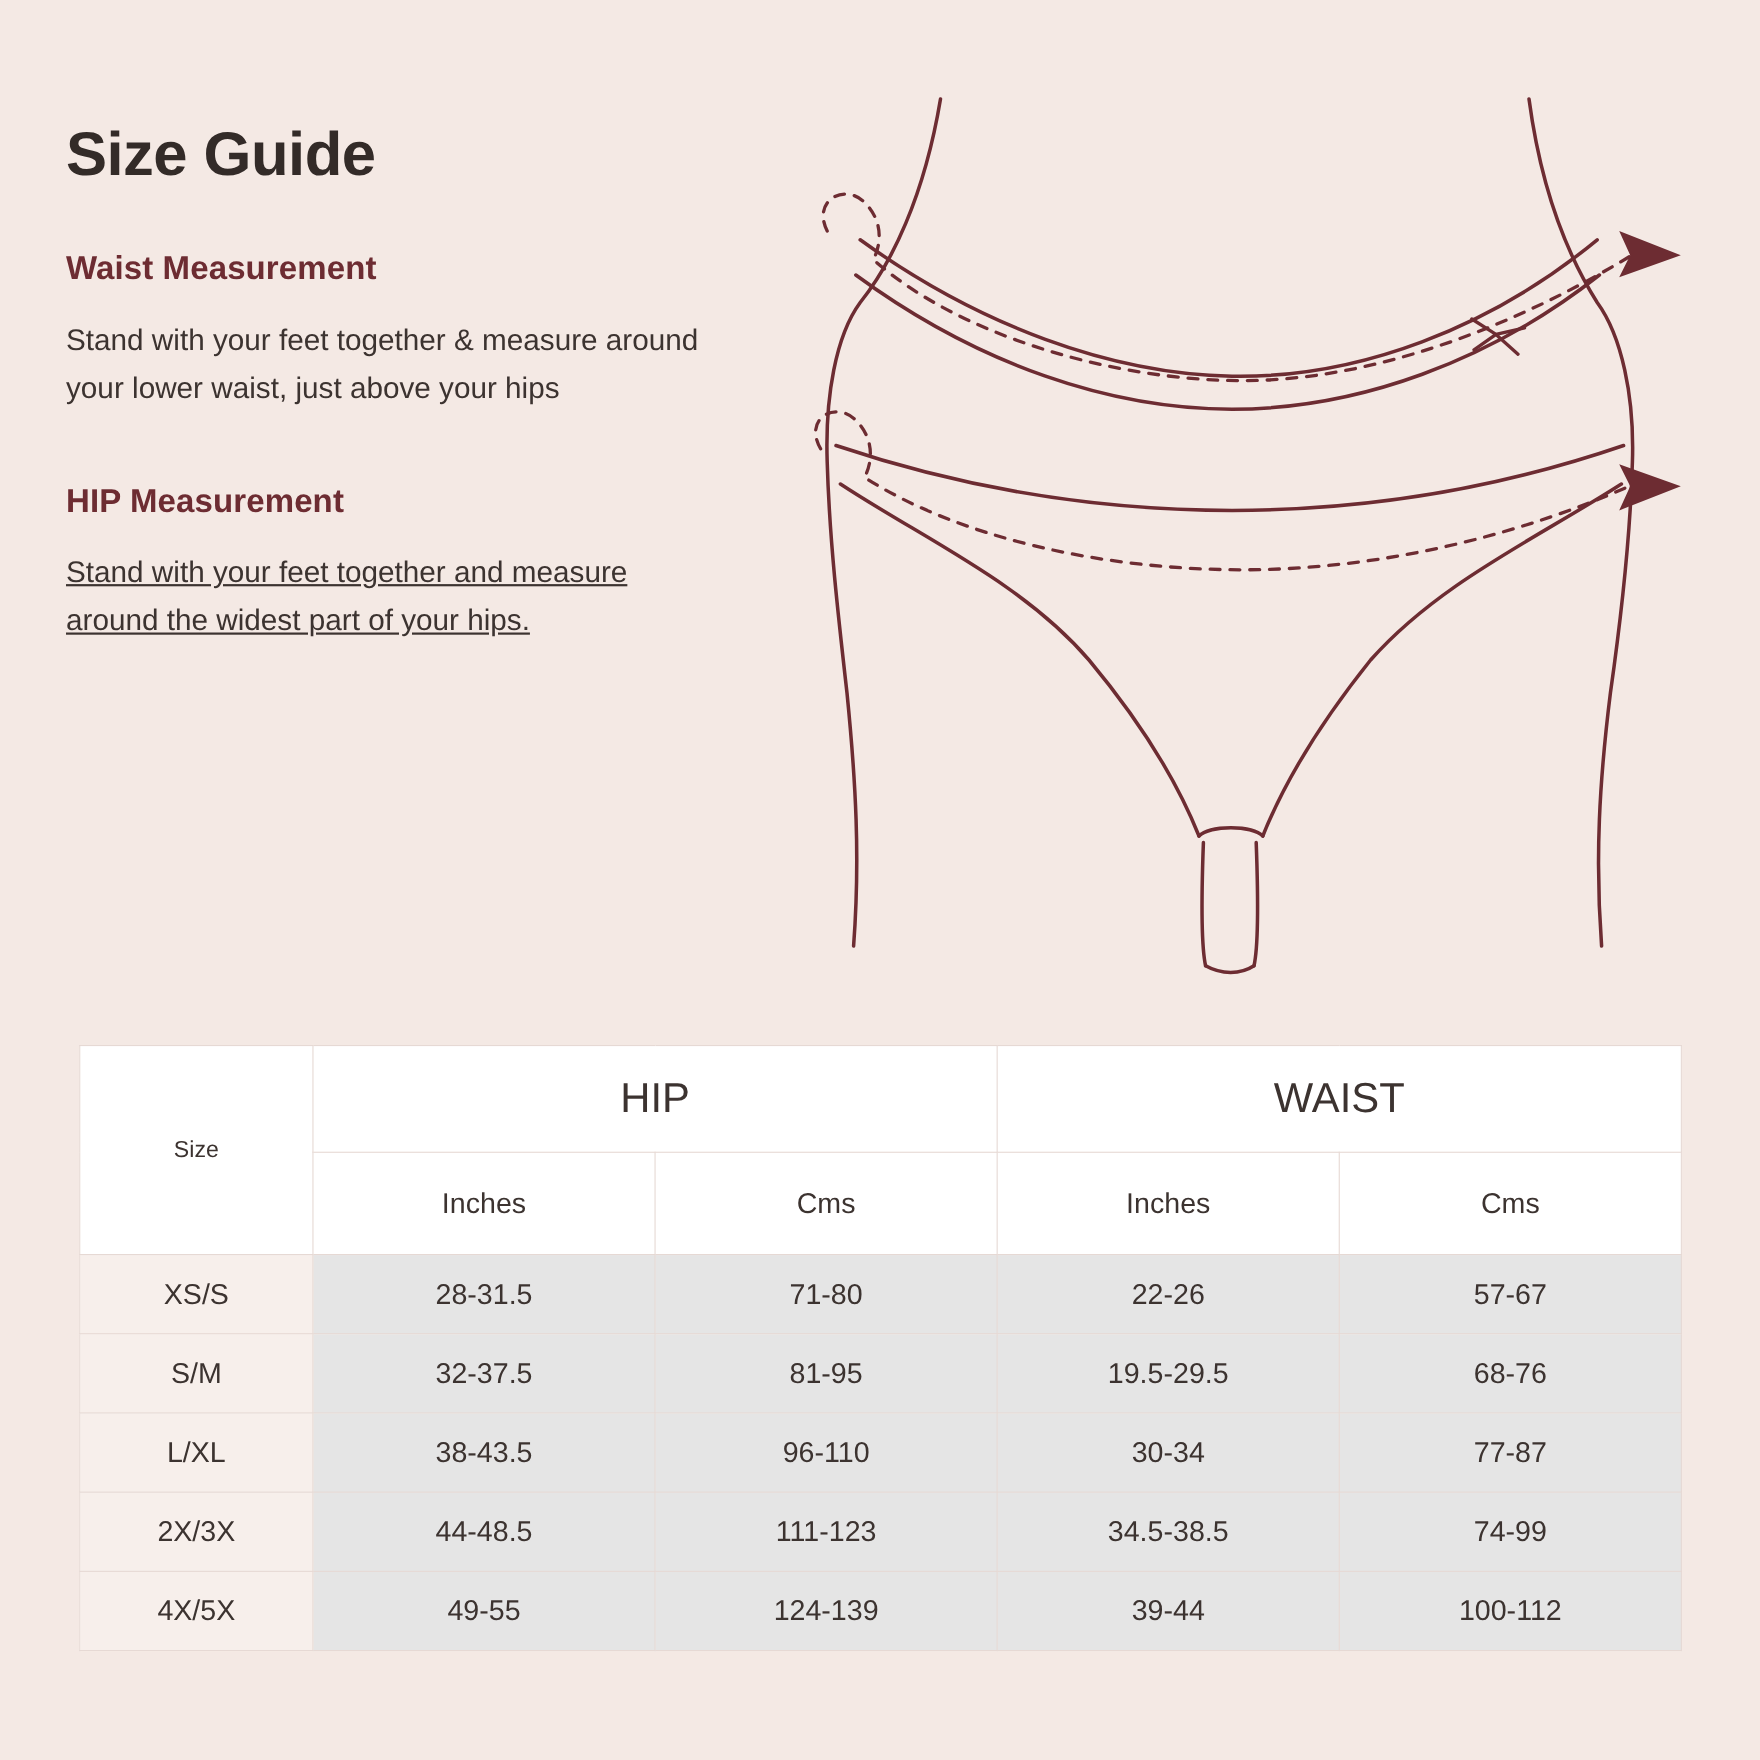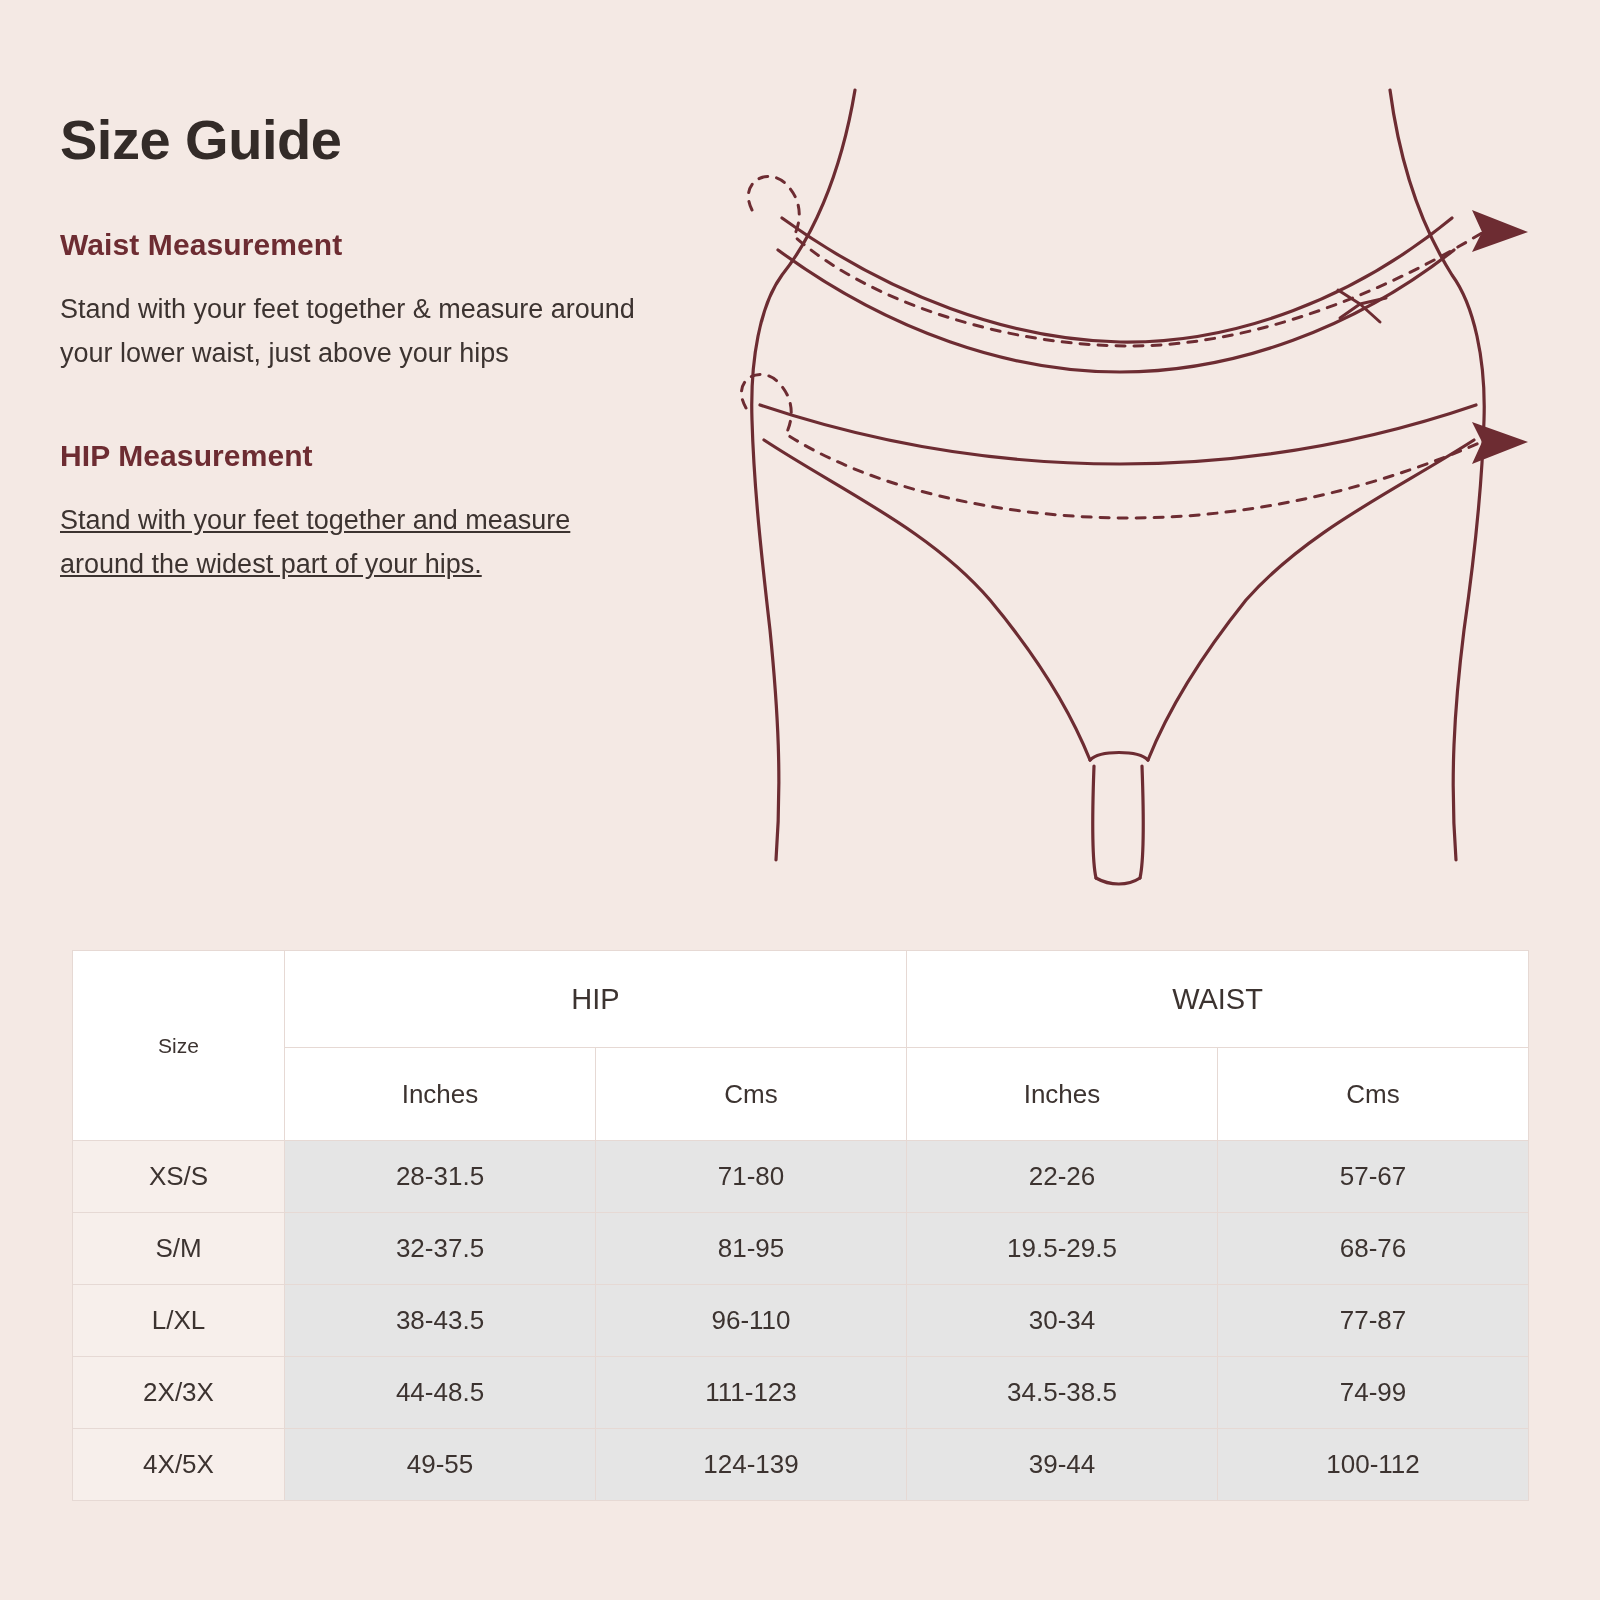--- a/index.html
+++ b/index.html
@@ -85,21 +85,21 @@
   .col-val  { width: 311px; }
 
   th.size-head {
     font-size: 21px;
     font-weight: bold;
     color: #6d2c32;
     vertical-align: middle;
     background: #ffffff;
   }
   th.group-head {
-    font-size: 29px;
+    font-size: 38px;
     color: #3c3330;
     height: 94px;
     background: #ffffff;
   }
   th.unit-head {
     font-size: 26px;
     color: #3c3330;
     height: 90px;
     background: #ffffff;
   }

